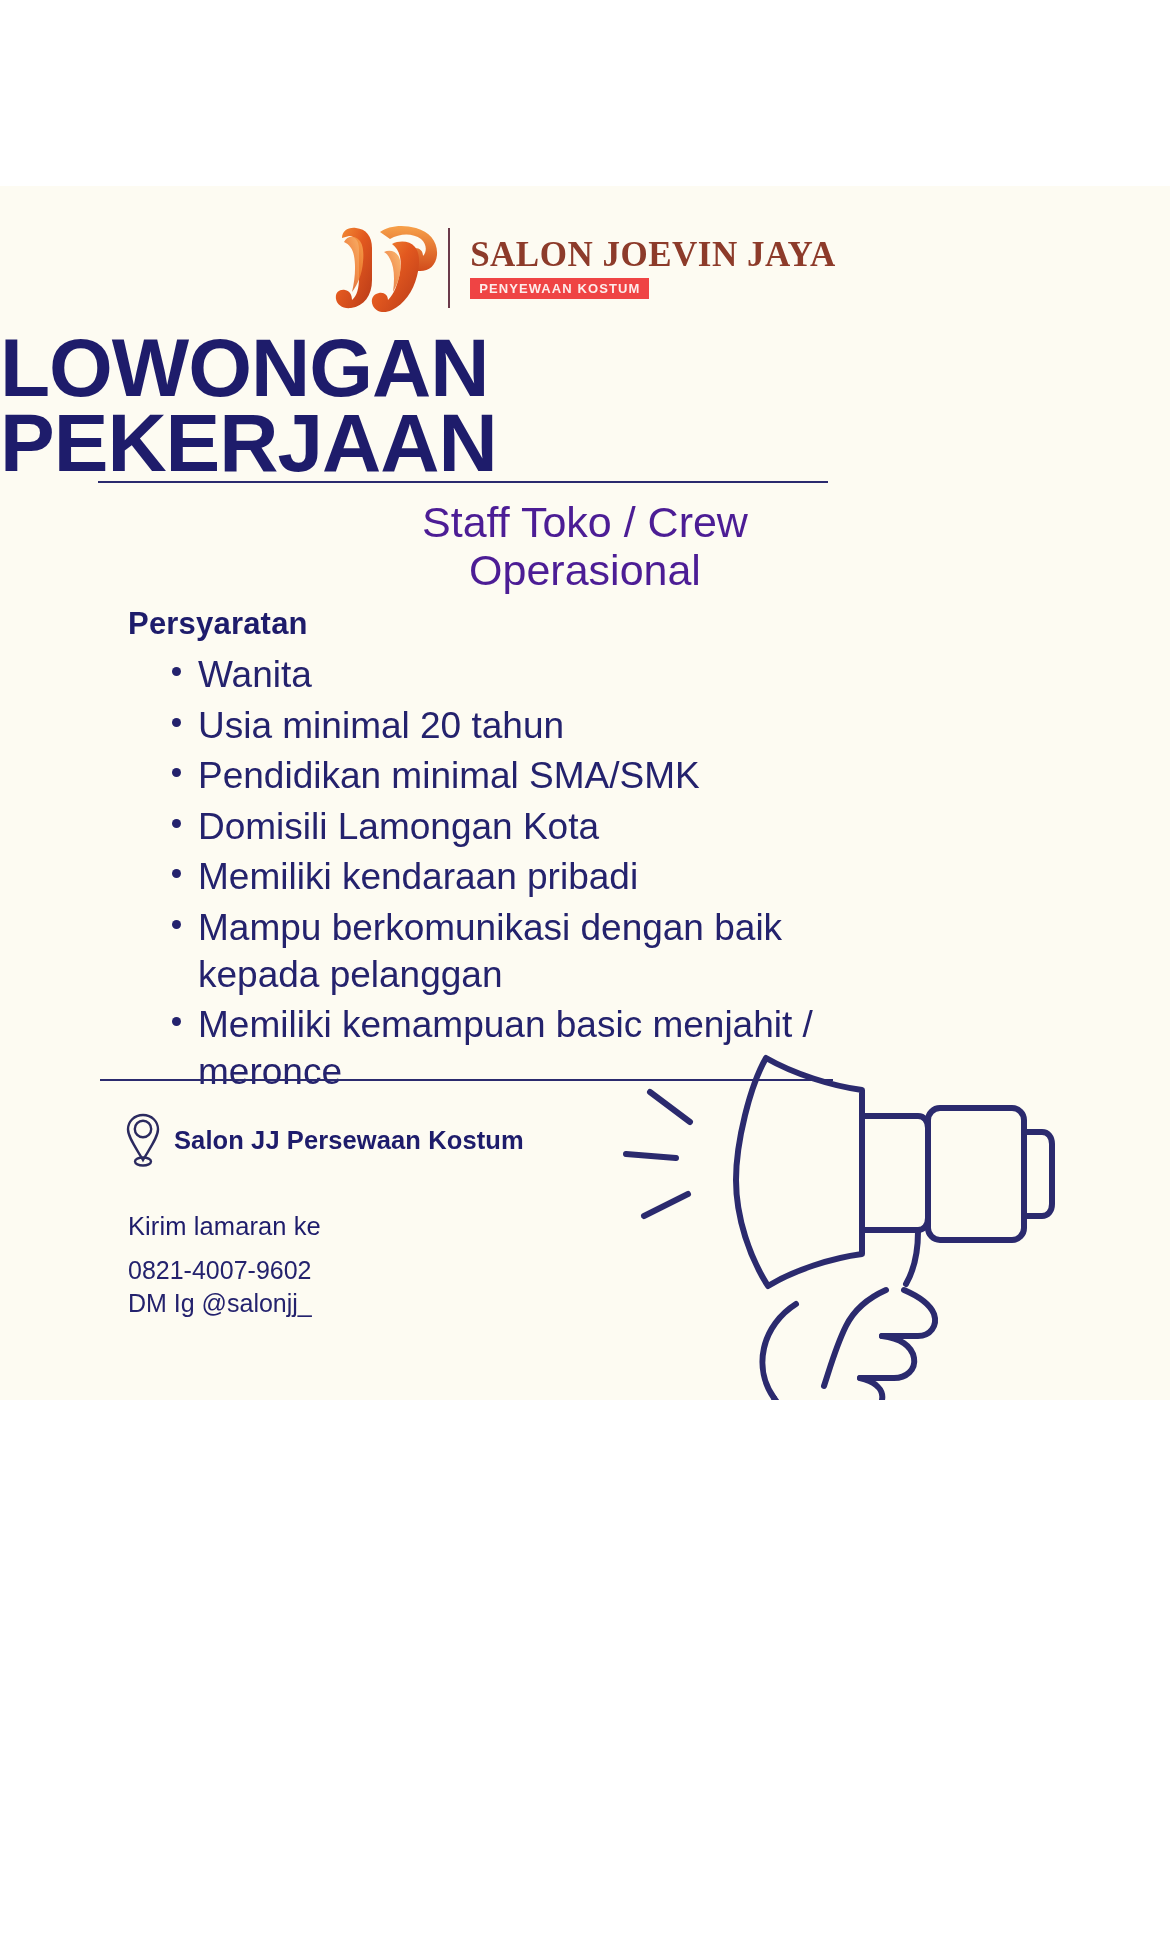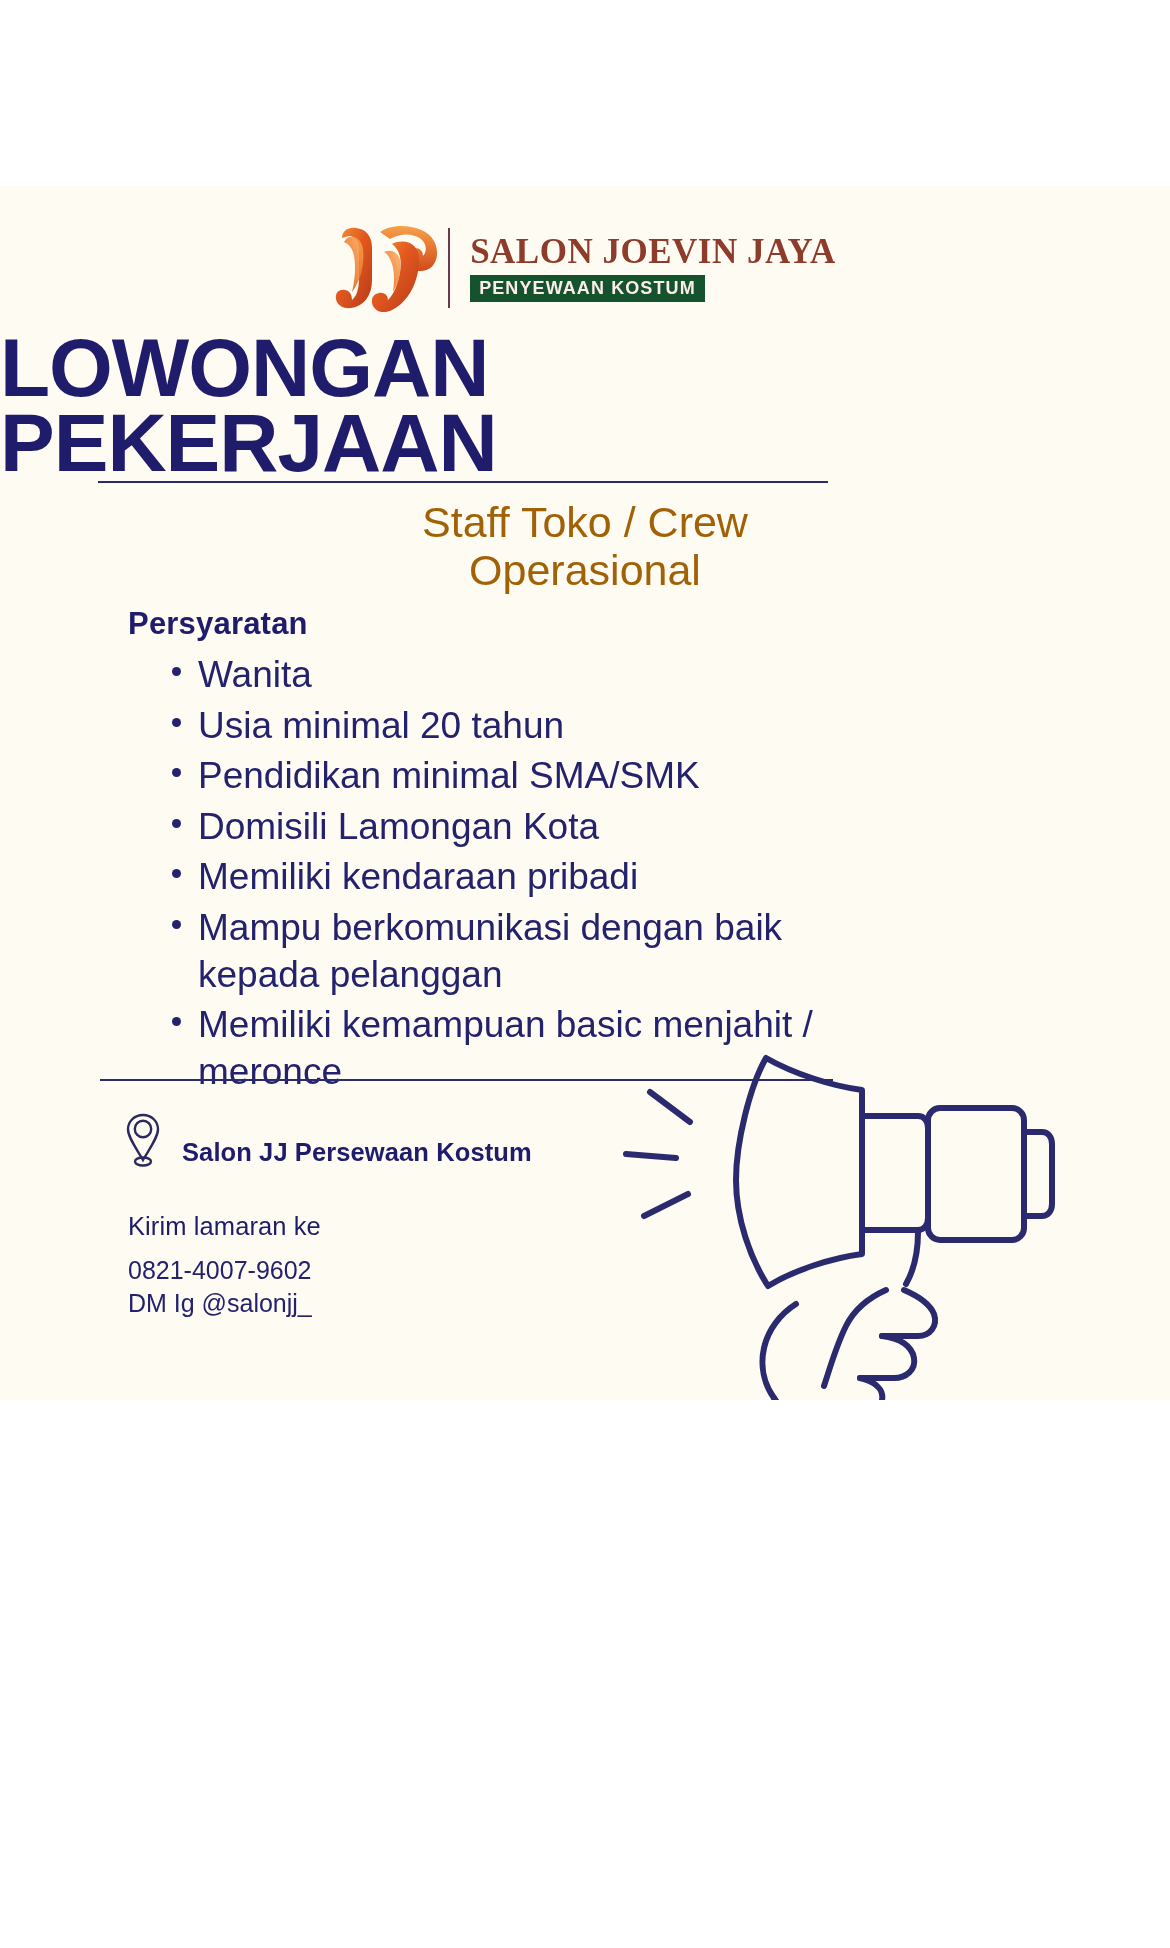--- a/index.html
+++ b/index.html
@@ -68,25 +68,25 @@
   .logo-name {
     font-family: "Liberation Serif", serif;
     font-weight: 700;
     font-size: 35px;
     letter-spacing: 0.5px;
     color: #8d3b2a;
     line-height: 1;
     white-space: nowrap;
   }
   .logo-badge {
-    background: #14532d;
+    background: #ef4444;
     color: #fdecea;
     font-family: "Liberation Sans", sans-serif;
     font-weight: 700;
-    font-size: 18px;
+    font-size: 13px;
     letter-spacing: 1.1px;
     padding: 4px 9px 4px 9px;
     line-height: 1.05;
     white-space: nowrap;
     text-align: right;
   }
 
   
   .title-block {
     position: absolute;
@@ -121,21 +121,21 @@
 
   
   .subtitle {
     position: absolute;
     left: 0;
     top: 312px;
     width: 1170px;
     text-align: center;
     font-size: 43px;
     line-height: 1.12;
-    color: #a16207;
+    color: #4c1d95;
     font-weight: 400;
   }
   .subtitle div { white-space: nowrap; }
 
   
   .req-heading {
     position: absolute;
     left: 128px;
     top: 420px;
     font-size: 31px;
@@ -171,22 +171,22 @@
     border-radius: 50%;
     background: #24226d;
   }
 
   
   .addr-row {
     position: absolute;
     left: 126px;
     top: 925px;
     display: flex;
-    align-items: flex-end;
-    gap: 22px;
+    align-items: center;
+    gap: 14px;
   }
   .pin-icon {
     width: 34px;
     height: 56px;
     flex: 0 0 auto;
     margin-top: 2px;
   }
   .pin-icon svg { display: block; }
   .addr-text {
     font-size: 25.5px;

